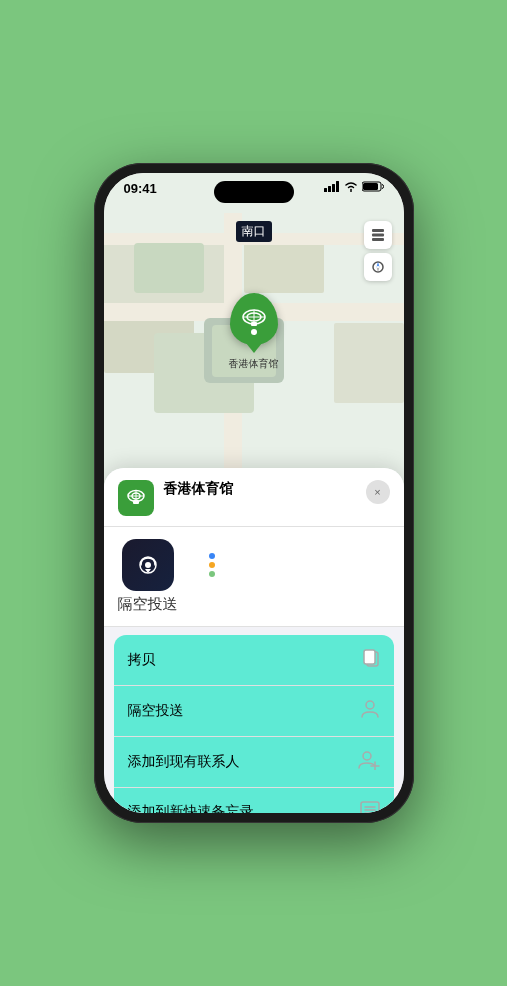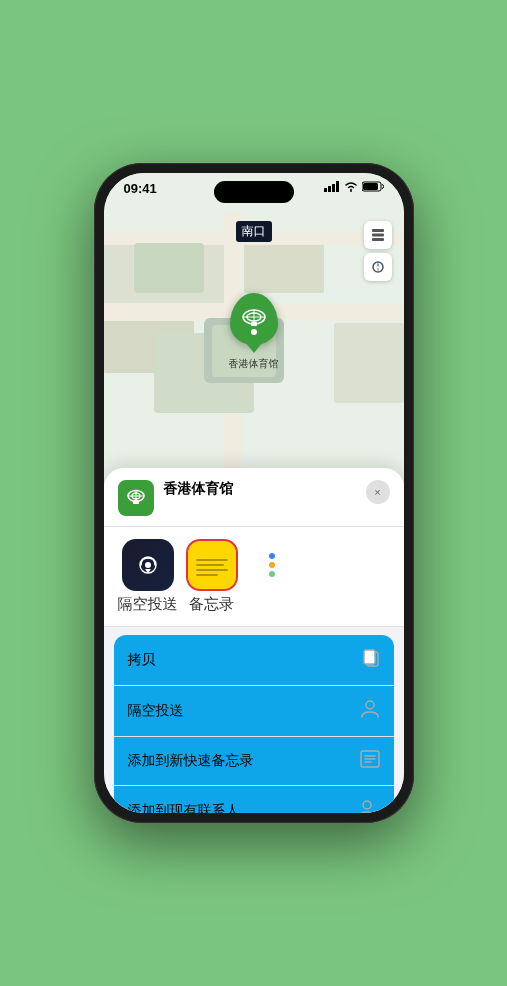--- a/index.html
+++ b/index.html
@@ -313,21 +313,21 @@
       height: 2px;
       background: rgba(0,0,0,0.3);
       border-radius: 1px;
     }
     .notes-line:first-child { width: 28px; }
     .notes-line:nth-child(2) { width: 24px; }
     .notes-line:nth-child(3) { width: 28px; }
     .notes-line:nth-child(4) { width: 20px; }
     
     .action-list {
-      background: #0ea5e9;
+      background: #5eead4;
       margin-top: 8px;
       border-radius: 12px;
       overflow: hidden;
       margin: 8px 10px;
     }
     .action-item {
       display: flex;
       align-items: center;
       justify-content: space-between;
       padding: 13px 14px;
@@ -473,31 +473,20 @@
               <path d="M7 14 Q7 7 14 7" fill="none" stroke="white" stroke-width="1.5" stroke-linecap="round"></path>
               <path d="M21 14 Q21 7 14 7" fill="none" stroke="white" stroke-width="1.5" stroke-linecap="round"></path>
               <path d="M14 22 L11 18 L17 18 Z" fill="white"></path>
             </svg>
           </div>
           <span class="share-icon-label">隔空投送</span>
         </div>
 
 
 
-        <div class="share-item">
-          <div class="share-icon notes" style="background:#ffd700;overflow:hidden;padding:0;">
-            <div class="notes-lines">
-              <div class="notes-line" style="width:32px;"></div>
-              <div class="notes-line" style="width:28px;"></div>
-              <div class="notes-line" style="width:32px;"></div>
-              <div class="notes-line" style="width:22px;"></div>
-            </div>
-          </div>
-          <span class="share-icon-label">备忘录</span>
-        </div>
 
         <div class="share-item">
           <div class="share-more-dots" style="width:52px;height:52px;display:flex;flex-direction:column;align-items:center;justify-content:center;gap:3px;">
             <div class="more-dot"></div>
             <div class="more-dot" style="background:#f5a623;"></div>
             <div class="more-dot" style="background:#7bc67e;"></div>
           </div>
         </div>
       </div>
 
@@ -512,47 +501,47 @@
             </svg>
           </span>
         </div>
 
         <div class="action-item">
           <span class="action-label">隔空投送</span>
           <span class="action-icon-right">
             <svg width="20" height="20" viewBox="0 0 20 20" fill="none">
               <circle cx="10" cy="6" r="4" stroke="#aaa" stroke-width="1.5"></circle>
               <path d="M2 18 Q2 13 10 13 Q18 13 18 18" stroke="#aaa" stroke-width="1.5" stroke-linecap="round"></path>
+            </svg>
+          </span>
+        </div>
+
+        <div class="action-item">
+          <span class="action-label">添加到现有联系人</span>
+          <span class="action-icon-right">
+            <svg width="22" height="20" viewBox="0 0 22 20" fill="none">
+              <circle cx="9" cy="6" r="4" stroke="#aaa" stroke-width="1.5"></circle>
+              <path d="M1 18 Q1 13 9 13 Q14 13 16 15" stroke="#aaa" stroke-width="1.5" stroke-linecap="round"></path>
+              <line x1="17" y1="12" x2="17" y2="20" stroke="#aaa" stroke-width="1.5" stroke-linecap="round"></line>
+              <line x1="13" y1="16" x2="21" y2="16" stroke="#aaa" stroke-width="1.5" stroke-linecap="round"></line>
             </svg>
           </span>
         </div>
 
         <div class="action-item">
           <span class="action-label">添加到新快速备忘录</span>
           <span class="action-icon-right">
             <svg width="20" height="18" viewBox="0 0 20 18" fill="none">
               <rect x="1" y="1" width="18" height="16" rx="2" stroke="#aaa" stroke-width="1.5"></rect>
               <line x1="5" y1="6" x2="15" y2="6" stroke="#aaa" stroke-width="1.5" stroke-linecap="round"></line>
               <line x1="5" y1="9" x2="15" y2="9" stroke="#aaa" stroke-width="1.5" stroke-linecap="round"></line>
               <line x1="5" y1="12" x2="11" y2="12" stroke="#aaa" stroke-width="1.5" stroke-linecap="round"></line>
             </svg>
           </span>
         </div>
 
-        <div class="action-item">
-          <span class="action-label">添加到现有联系人</span>
-          <span class="action-icon-right">
-            <svg width="22" height="20" viewBox="0 0 22 20" fill="none">
-              <circle cx="9" cy="6" r="4" stroke="#aaa" stroke-width="1.5"></circle>
-              <path d="M1 18 Q1 13 9 13 Q14 13 16 15" stroke="#aaa" stroke-width="1.5" stroke-linecap="round"></path>
-              <line x1="17" y1="12" x2="17" y2="20" stroke="#aaa" stroke-width="1.5" stroke-linecap="round"></line>
-              <line x1="13" y1="16" x2="21" y2="16" stroke="#aaa" stroke-width="1.5" stroke-linecap="round"></line>
-            </svg>
-          </span>
-        </div>
-
       </div>
     </div>
 
     <div class="home-indicator"></div>
 
   </div>
 </div>
 
 </body></html>

